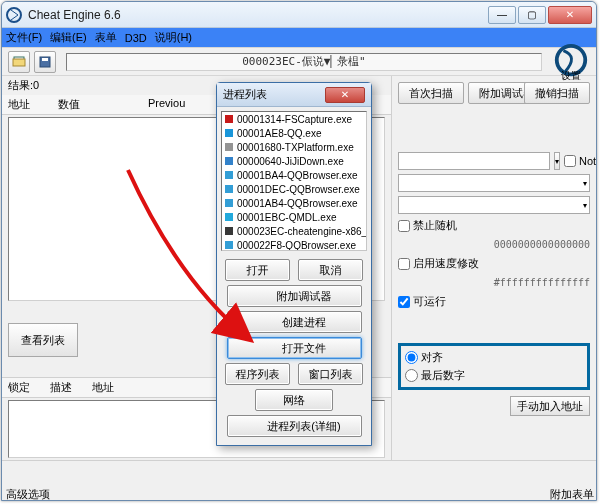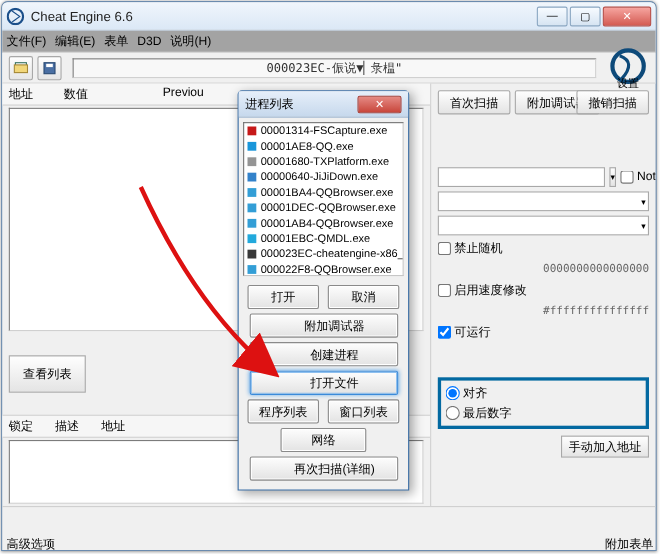--- a/index.html
+++ b/index.html
@@ -4,21 +4,21 @@
 <style>
   * { box-sizing: border-box; margin: 0; padding: 0; font-family: "Microsoft YaHei", "SimSun", Tahoma, sans-serif; }
   body { width: 600px; height: 504px; background: #fff; overflow: hidden; position: relative; font-size: 11px; }
   .window { width: 596px; height: 500px; margin: 1px; border: 1px solid #6b8bae; border-radius: 6px 6px 0 0; overflow: hidden; background: #f0f0f0; box-shadow: 0 0 3px rgba(0,0,0,.4); }
   .titlebar { height: 26px; background: linear-gradient(#f0f6fc,#dbe8f6); display: flex; align-items: center; padding: 3px 4px; border-bottom: 1px solid #b9c9da; }
   .title-icon { width: 16px; height: 16px; margin-right: 6px; }
   .title-text { flex: 1; font-size: 12px; color: #222; }
   .win-ctrls { display: flex; gap: 2px; }
   .win-btn { width: 28px; height: 18px; border: 1px solid #8aa6c1; border-radius: 2px; background: linear-gradient(#f7fbff,#d6e4f2); font-size: 10px; display:flex; align-items:center; justify-content:center; cursor:pointer; }
   .win-btn.close { background: linear-gradient(#f6a5a0,#d45b52); color:#fff; width: 44px; border-color:#b84a42; }
-  .menubar { height: 20px; background: #a3a3a3; display: flex; align-items: center; padding: 0 4px; border-bottom: 1px solid #d6d6d6; }
+  .menubar { height: 20px; background: #3b82f6; display: flex; align-items: center; padding: 0 4px; border-bottom: 1px solid #d6d6d6; }
   .menubar span { margin-right: 8px; font-size: 11px; cursor:pointer; }
   .toolbar { height: 28px; background: #f0f0f0; display:flex; align-items:center; padding: 0 6px; border-bottom: 1px solid #d6d6d6; gap:4px;}
   .tool-btn { width: 22px; height: 22px; border:1px solid #a8a8a8; border-radius:2px; background: linear-gradient(#fefefe,#e6e6e6); display:flex; align-items:center; justify-content:center; cursor:pointer;}
   .proc-display { flex:1; height: 18px; text-align:center; font-family: Consolas, monospace; font-size:11px; color:#333; background:#f8f8f8; border:1px inset #d0d0d0; margin-left: 6px; display:flex; align-items:center; justify-content:center;}
   .logo { width: 38px; height: 38px; position: relative; margin-left: 6px; }
   .main { display:flex; height: calc(100% - 26px - 20px - 28px - 18px - 22px); }
   .left-pane { flex:1; border-right: 1px solid #d0d0d0; display:flex; flex-direction:column;}
   .result-lbl { padding:2px 6px; font-size:11px; }
   .result-head { display:flex; padding:2px 6px; border-bottom:1px solid #d0d0d0; background:#f6f6f6; font-size:11px; }
   .result-head span:nth-child(1){ width:50px;} .result-head span:nth-child(2){ width:90px;} .result-head span:nth-child(3){ width:60px;}
@@ -107,20 +107,21 @@
       <svg viewBox="0 0 40 40">
           <circle cx="20" cy="18" r="15" fill="none" stroke="#0e4a7a" stroke-width="4"></circle>
           <path d="M12 8 Q28 14 14 30" fill="none" stroke="#0e4a7a" stroke-width="3"></path>
         </svg>
       <div style="position:absolute;bottom:-2px;width:100%;text-align:center;font-size:10px;">设置</div>
     </div>
   </div>
 
   <div class="main">
     <div class="left-pane">
+      <div class="result-lbl">结果:0</div>
       <div class="result-head">
         <span>地址</span>
         <span>数值</span>
         <span>Previou</span>
       </div>
       <div class="result-body"></div>
       <button class="view-toggle">查看列表</button>
       <div class="bot-head">
         <span>锁定</span>
         <span>描述</span>
@@ -263,21 +264,21 @@
         <button class="w2">取消</button>
       </div>
       <button class="w1">附加调试器</button>
       <button class="w1">创建进程</button>
       <button class="w1 hilite">打开文件</button>
       <div class="row">
         <button class="w2">程序列表</button>
         <button class="w2">窗口列表</button>
       </div>
       <button class="w2">网络</button>
-      <button class="w1">再次扫描(详细)</button>
+      <button class="w1">进程列表(详细)</button>
     </div>
   </div>
 
   <svg class="arrow-svg" viewBox="0 0 160 200">
     <defs>
         <marker id="ah" markerWidth="10" markerHeight="10" refX="8" refY="5" orient="auto">
       <path d="M0,0 L10,5 L0,10 Z" fill="#d11"></path>
     </marker>
       </defs>
     <path d="M 10 10 Q 60 120 130 178" fill="none" stroke="#d11" stroke-width="4" marker-end="url(#ah)"></path>

